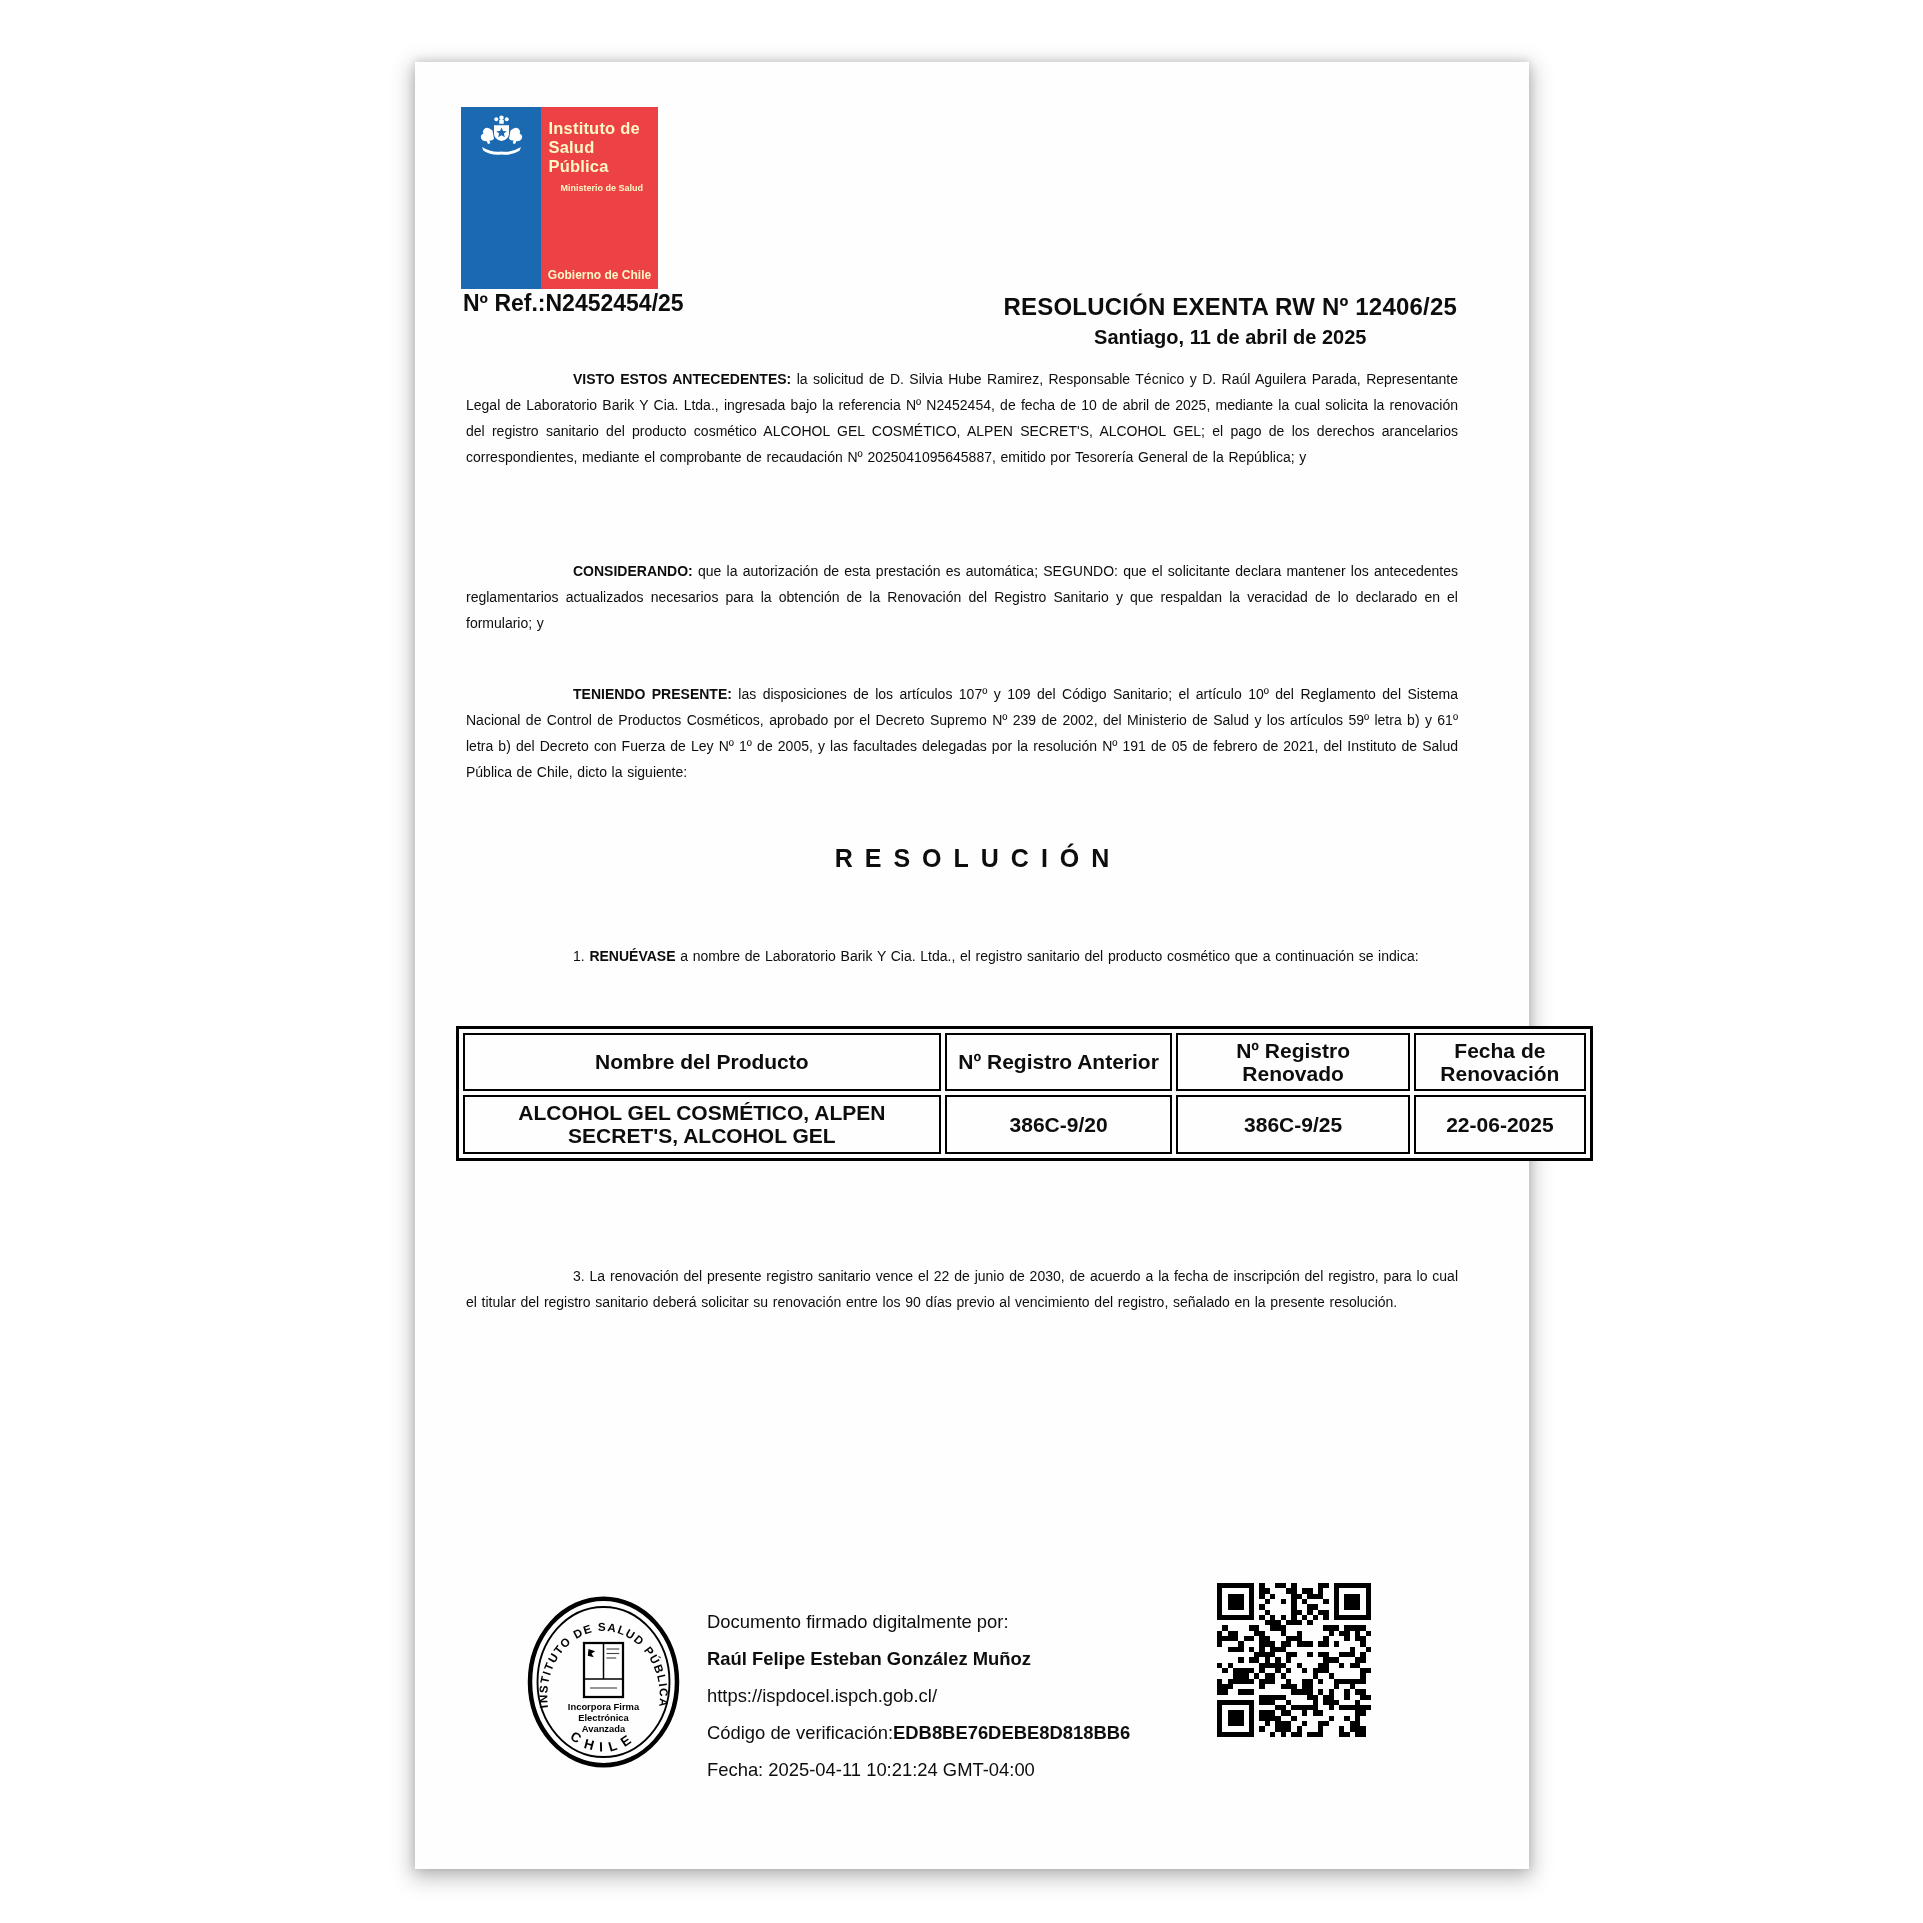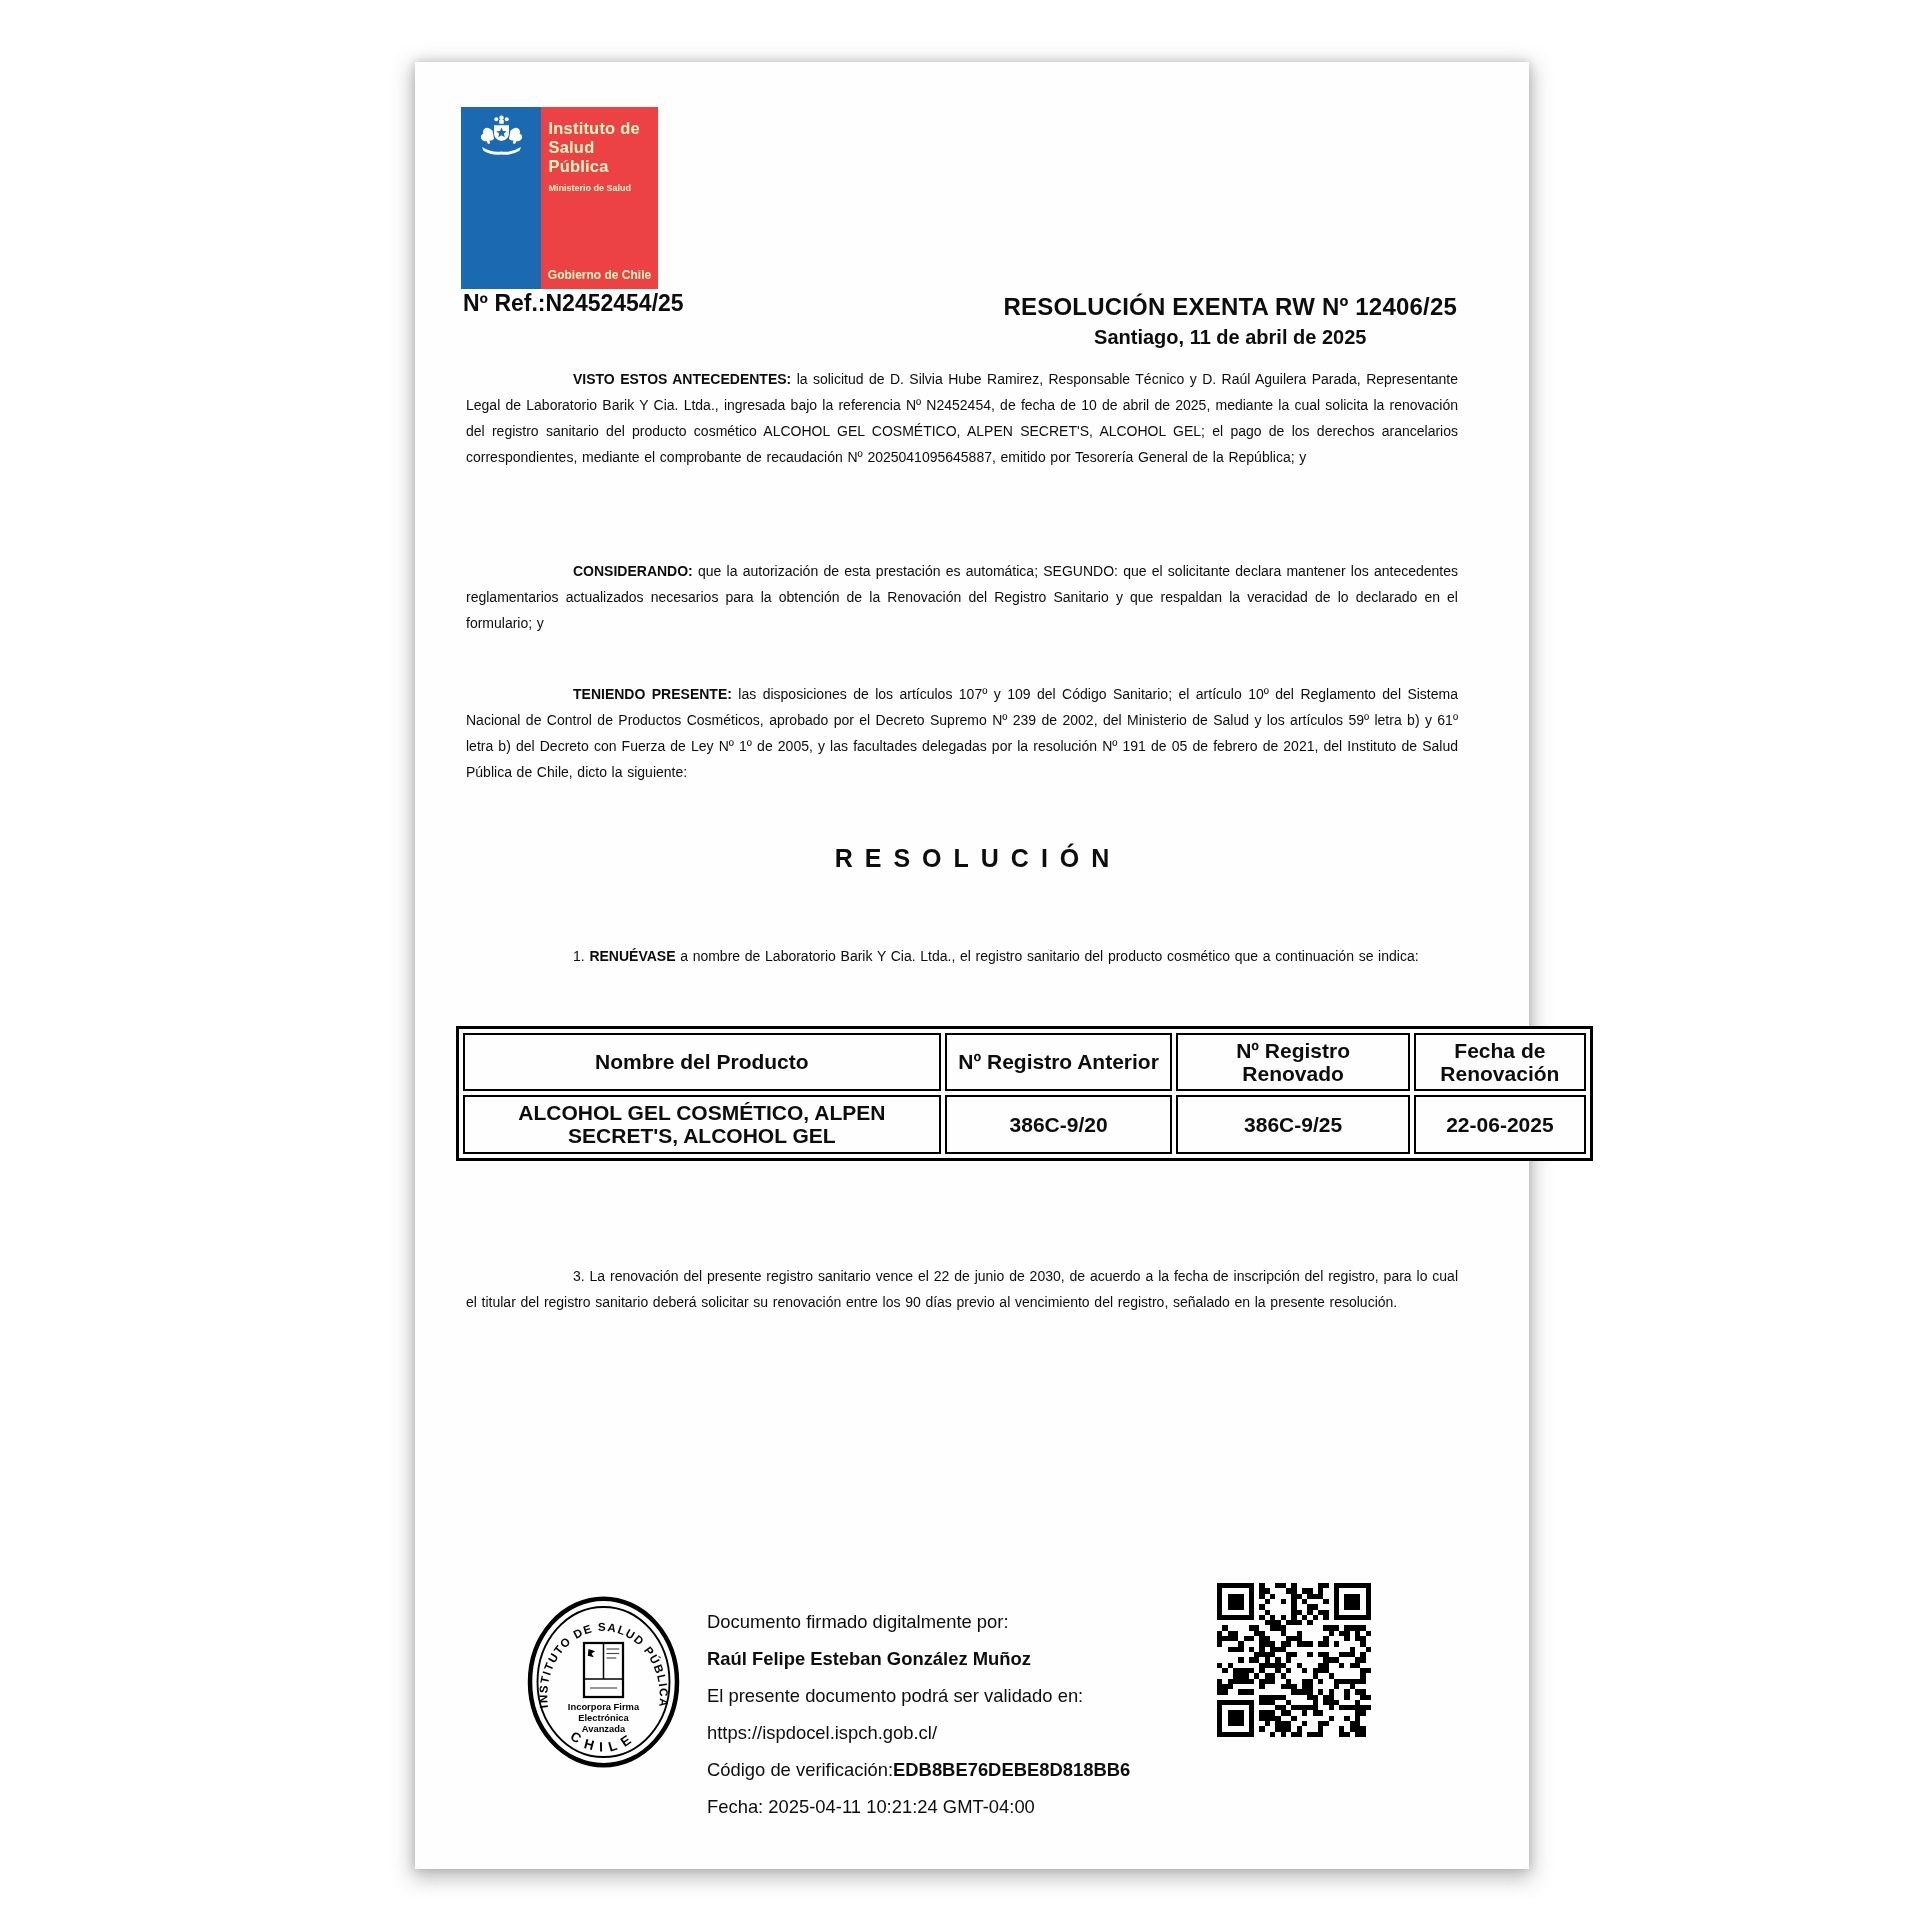--- a/index.html
+++ b/index.html
@@ -12,21 +12,21 @@
     position:absolute;left:415px;top:62px;width:1114px;height:1807px;
     background:#fffefe;
     box-shadow:0 6px 19.5px 3px rgba(90,90,90,.40), 0 0 9px rgba(0,0,0,.16);
   }
   
   .logo{position:absolute;left:46px;top:45px;width:197px;height:182px;display:flex;}
   .logo-blue{width:80px;background:#1b6ab1;display:flex;justify-content:center;}
   .logo-blue svg{margin-top:6.8px;}
   .logo-red{flex:1;background:#ec4145;position:relative;color:#fef9c3;padding:12px 0 0 7.5px;box-sizing:border-box;}
   .logo-inst{font-size:16.5px;font-weight:700;line-height:19px;letter-spacing:0.2px;}
-  .logo-min{font-size:9px;font-weight:700;margin-top:6.8px;}
+  .logo-min{font-size:9px;font-weight:700;margin-top:6.8px;margin-left:12px;}
   .logo-gov{position:absolute;bottom:6.8px;left:0;right:0;text-align:center;font-size:12px;font-weight:700;}
   
   .ref{position:absolute;left:48px;top:228px;font-size:23px;font-weight:700;}
   .res-head{position:absolute;right:72px;top:231px;text-align:center;}
   .res-title{font-size:24px;font-weight:700;letter-spacing:0.2px;}
   .res-date{font-size:20px;font-weight:600;margin-top:5.3px;}
   
   .para{
     position:absolute;left:51px;width:992px;margin:0;
     font-size:14px;line-height:26px;text-align:justify;text-indent:107px;
@@ -158,21 +158,20 @@
       <line x1="85" y1="124" x2="121" y2="124" stroke="#444" stroke-width="1.5"></line>
     </g>
     <text x="103" y="153" text-anchor="middle" font-size="12.5" font-weight="bold">Incorpora Firma</text>
     <text x="103" y="168" text-anchor="middle" font-size="12.5" font-weight="bold">Electrónica</text>
     <text x="103" y="183" text-anchor="middle" font-size="12.5" font-weight="bold">Avanzada</text>
   </svg>
 
   <div class="sig">
     <div>Documento firmado digitalmente por:</div>
     <div class="bold">Raúl Felipe Esteban González Muñoz</div>
-    <div>El presente documento podrá ser validado en:</div>
     <div>https://ispdocel.ispch.gob.cl/</div>
     <div><span>Código de verificación:</span><span class="bold">EDB8BE76DEBE8D818BB6</span></div>
     <div>Fecha: 2025-04-11 10:21:24 GMT-04:00</div>
   </div>
 
   <div class="qr" id="qr"><svg viewBox="0 0 29 29" width="154" height="154" shape-rendering="crispEdges">
         <path d="M0 0h1v1h-1zM1 0h1v1h-1zM2 0h1v1h-1zM3 0h1v1h-1zM4 0h1v1h-1zM5 0h1v1h-1zM6 0h1v1h-1zM8 0h1v1h-1zM11 0h1v1h-1zM12 0h1v1h-1zM14 0h1v1h-1zM19 0h1v1h-1zM20 0h1v1h-1zM22 0h1v1h-1zM23 0h1v1h-1zM24 0h1v1h-1zM25 0h1v1h-1zM26 0h1v1h-1zM27 0h1v1h-1zM28 0h1v1h-1zM0 1h1v1h-1zM6 1h1v1h-1zM8 1h1v1h-1zM9 1h1v1h-1zM13 1h1v1h-1zM14 1h1v1h-1zM16 1h1v1h-1zM17 1h1v1h-1zM19 1h1v1h-1zM22 1h1v1h-1zM28 1h1v1h-1zM0 2h1v1h-1zM2 2h1v1h-1zM3 2h1v1h-1zM4 2h1v1h-1zM6 2h1v1h-1zM8 2h1v1h-1zM10 2h1v1h-1zM14 2h1v1h-1zM15 2h1v1h-1zM17 2h1v1h-1zM18 2h1v1h-1zM19 2h1v1h-1zM22 2h1v1h-1zM24 2h1v1h-1zM25 2h1v1h-1zM26 2h1v1h-1zM28 2h1v1h-1zM0 3h1v1h-1zM2 3h1v1h-1zM3 3h1v1h-1zM4 3h1v1h-1zM6 3h1v1h-1zM9 3h1v1h-1zM12 3h1v1h-1zM14 3h1v1h-1zM16 3h1v1h-1zM20 3h1v1h-1zM22 3h1v1h-1zM24 3h1v1h-1zM25 3h1v1h-1zM26 3h1v1h-1zM28 3h1v1h-1zM0 4h1v1h-1zM2 4h1v1h-1zM3 4h1v1h-1zM4 4h1v1h-1zM6 4h1v1h-1zM8 4h1v1h-1zM14 4h1v1h-1zM17 4h1v1h-1zM18 4h1v1h-1zM22 4h1v1h-1zM24 4h1v1h-1zM25 4h1v1h-1zM26 4h1v1h-1zM28 4h1v1h-1zM0 5h1v1h-1zM6 5h1v1h-1zM9 5h1v1h-1zM14 5h1v1h-1zM15 5h1v1h-1zM17 5h1v1h-1zM19 5h1v1h-1zM20 5h1v1h-1zM22 5h1v1h-1zM28 5h1v1h-1zM0 6h1v1h-1zM1 6h1v1h-1zM2 6h1v1h-1zM3 6h1v1h-1zM4 6h1v1h-1zM5 6h1v1h-1zM6 6h1v1h-1zM8 6h1v1h-1zM10 6h1v1h-1zM12 6h1v1h-1zM14 6h1v1h-1zM16 6h1v1h-1zM18 6h1v1h-1zM20 6h1v1h-1zM22 6h1v1h-1zM23 6h1v1h-1zM24 6h1v1h-1zM25 6h1v1h-1zM26 6h1v1h-1zM27 6h1v1h-1zM28 6h1v1h-1zM9 7h1v1h-1zM10 7h1v1h-1zM11 7h1v1h-1zM13 7h1v1h-1zM14 7h1v1h-1zM15 7h1v1h-1zM17 7h1v1h-1zM1 8h1v1h-1zM6 8h1v1h-1zM7 8h1v1h-1zM10 8h1v1h-1zM11 8h1v1h-1zM12 8h1v1h-1zM20 8h1v1h-1zM21 8h1v1h-1zM22 8h1v1h-1zM24 8h1v1h-1zM25 8h1v1h-1zM26 8h1v1h-1zM27 8h1v1h-1zM0 9h1v1h-1zM2 9h1v1h-1zM3 9h1v1h-1zM7 9h1v1h-1zM8 9h1v1h-1zM12 9h1v1h-1zM15 9h1v1h-1zM21 9h1v1h-1zM23 9h1v1h-1zM24 9h1v1h-1zM26 9h1v1h-1zM28 9h1v1h-1zM0 10h1v1h-1zM1 10h1v1h-1zM2 10h1v1h-1zM3 10h1v1h-1zM5 10h1v1h-1zM6 10h1v1h-1zM8 10h1v1h-1zM9 10h1v1h-1zM13 10h1v1h-1zM14 10h1v1h-1zM15 10h1v1h-1zM20 10h1v1h-1zM24 10h1v1h-1zM26 10h1v1h-1zM27 10h1v1h-1zM0 11h1v1h-1zM4 11h1v1h-1zM8 11h1v1h-1zM9 11h1v1h-1zM10 11h1v1h-1zM12 11h1v1h-1zM13 11h1v1h-1zM15 11h1v1h-1zM16 11h1v1h-1zM17 11h1v1h-1zM19 11h1v1h-1zM20 11h1v1h-1zM22 11h1v1h-1zM27 11h1v1h-1zM2 12h1v1h-1zM3 12h1v1h-1zM4 12h1v1h-1zM6 12h1v1h-1zM8 12h1v1h-1zM10 12h1v1h-1zM11 12h1v1h-1zM12 12h1v1h-1zM25 12h1v1h-1zM28 12h1v1h-1zM7 13h1v1h-1zM8 13h1v1h-1zM9 13h1v1h-1zM10 13h1v1h-1zM13 13h1v1h-1zM14 13h1v1h-1zM17 13h1v1h-1zM19 13h1v1h-1zM20 13h1v1h-1zM23 13h1v1h-1zM24 13h1v1h-1zM25 13h1v1h-1zM27 13h1v1h-1zM4 14h1v1h-1zM6 14h1v1h-1zM7 14h1v1h-1zM9 14h1v1h-1zM11 14h1v1h-1zM13 14h1v1h-1zM20 14h1v1h-1zM21 14h1v1h-1zM22 14h1v1h-1zM26 14h1v1h-1zM27 14h1v1h-1zM0 15h1v1h-1zM2 15h1v1h-1zM8 15h1v1h-1zM9 15h1v1h-1zM10 15h1v1h-1zM11 15h1v1h-1zM12 15h1v1h-1zM15 15h1v1h-1zM19 15h1v1h-1zM20 15h1v1h-1zM23 15h1v1h-1zM25 15h1v1h-1zM26 15h1v1h-1zM1 16h1v1h-1zM3 16h1v1h-1zM4 16h1v1h-1zM5 16h1v1h-1zM6 16h1v1h-1zM8 16h1v1h-1zM11 16h1v1h-1zM13 16h1v1h-1zM16 16h1v1h-1zM18 16h1v1h-1zM19 16h1v1h-1zM20 16h1v1h-1zM27 16h1v1h-1zM28 16h1v1h-1zM3 17h1v1h-1zM4 17h1v1h-1zM5 17h1v1h-1zM7 17h1v1h-1zM9 17h1v1h-1zM10 17h1v1h-1zM12 17h1v1h-1zM18 17h1v1h-1zM21 17h1v1h-1zM27 17h1v1h-1zM0 18h1v1h-1zM2 18h1v1h-1zM3 18h1v1h-1zM4 18h1v1h-1zM5 18h1v1h-1zM6 18h1v1h-1zM8 18h1v1h-1zM9 18h1v1h-1zM10 18h1v1h-1zM13 18h1v1h-1zM16 18h1v1h-1zM17 18h1v1h-1zM19 18h1v1h-1zM22 18h1v1h-1zM23 18h1v1h-1zM24 18h1v1h-1zM25 18h1v1h-1zM26 18h1v1h-1zM27 18h1v1h-1zM0 19h1v1h-1zM1 19h1v1h-1zM2 19h1v1h-1zM8 19h1v1h-1zM12 19h1v1h-1zM13 19h1v1h-1zM14 19h1v1h-1zM16 19h1v1h-1zM17 19h1v1h-1zM22 19h1v1h-1zM25 19h1v1h-1zM0 20h1v1h-1zM1 20h1v1h-1zM4 20h1v1h-1zM5 20h1v1h-1zM6 20h1v1h-1zM14 20h1v1h-1zM15 20h1v1h-1zM16 20h1v1h-1zM17 20h1v1h-1zM19 20h1v1h-1zM21 20h1v1h-1zM24 20h1v1h-1zM26 20h1v1h-1zM27 20h1v1h-1zM8 21h1v1h-1zM9 21h1v1h-1zM10 21h1v1h-1zM11 21h1v1h-1zM12 21h1v1h-1zM17 21h1v1h-1zM18 21h1v1h-1zM20 21h1v1h-1zM21 21h1v1h-1zM24 21h1v1h-1zM27 21h1v1h-1zM28 21h1v1h-1zM0 22h1v1h-1zM1 22h1v1h-1zM2 22h1v1h-1zM3 22h1v1h-1zM4 22h1v1h-1zM5 22h1v1h-1zM6 22h1v1h-1zM8 22h1v1h-1zM9 22h1v1h-1zM10 22h1v1h-1zM13 22h1v1h-1zM18 22h1v1h-1zM20 22h1v1h-1zM21 22h1v1h-1zM22 22h1v1h-1zM26 22h1v1h-1zM0 23h1v1h-1zM6 23h1v1h-1zM11 23h1v1h-1zM12 23h1v1h-1zM14 23h1v1h-1zM15 23h1v1h-1zM16 23h1v1h-1zM17 23h1v1h-1zM18 23h1v1h-1zM21 23h1v1h-1zM23 23h1v1h-1zM24 23h1v1h-1zM25 23h1v1h-1zM26 23h1v1h-1zM27 23h1v1h-1zM28 23h1v1h-1zM0 24h1v1h-1zM2 24h1v1h-1zM3 24h1v1h-1zM4 24h1v1h-1zM6 24h1v1h-1zM8 24h1v1h-1zM9 24h1v1h-1zM10 24h1v1h-1zM12 24h1v1h-1zM13 24h1v1h-1zM16 24h1v1h-1zM18 24h1v1h-1zM19 24h1v1h-1zM26 24h1v1h-1zM27 24h1v1h-1zM0 25h1v1h-1zM2 25h1v1h-1zM3 25h1v1h-1zM4 25h1v1h-1zM6 25h1v1h-1zM8 25h1v1h-1zM9 25h1v1h-1zM10 25h1v1h-1zM11 25h1v1h-1zM14 25h1v1h-1zM21 25h1v1h-1zM24 25h1v1h-1zM26 25h1v1h-1zM0 26h1v1h-1zM2 26h1v1h-1zM3 26h1v1h-1zM4 26h1v1h-1zM6 26h1v1h-1zM9 26h1v1h-1zM11 26h1v1h-1zM12 26h1v1h-1zM13 26h1v1h-1zM16 26h1v1h-1zM19 26h1v1h-1zM20 26h1v1h-1zM25 26h1v1h-1zM26 26h1v1h-1zM0 27h1v1h-1zM6 27h1v1h-1zM8 27h1v1h-1zM11 27h1v1h-1zM12 27h1v1h-1zM13 27h1v1h-1zM15 27h1v1h-1zM19 27h1v1h-1zM23 27h1v1h-1zM25 27h1v1h-1zM26 27h1v1h-1zM27 27h1v1h-1zM0 28h1v1h-1zM1 28h1v1h-1zM2 28h1v1h-1zM3 28h1v1h-1zM4 28h1v1h-1zM5 28h1v1h-1zM6 28h1v1h-1zM10 28h1v1h-1zM12 28h1v1h-1zM14 28h1v1h-1zM15 28h1v1h-1zM17 28h1v1h-1zM18 28h1v1h-1zM19 28h1v1h-1zM23 28h1v1h-1zM24 28h1v1h-1zM26 28h1v1h-1zM27 28h1v1h-1z" fill="#000"></path>
       </svg></div>
 
 </div>

